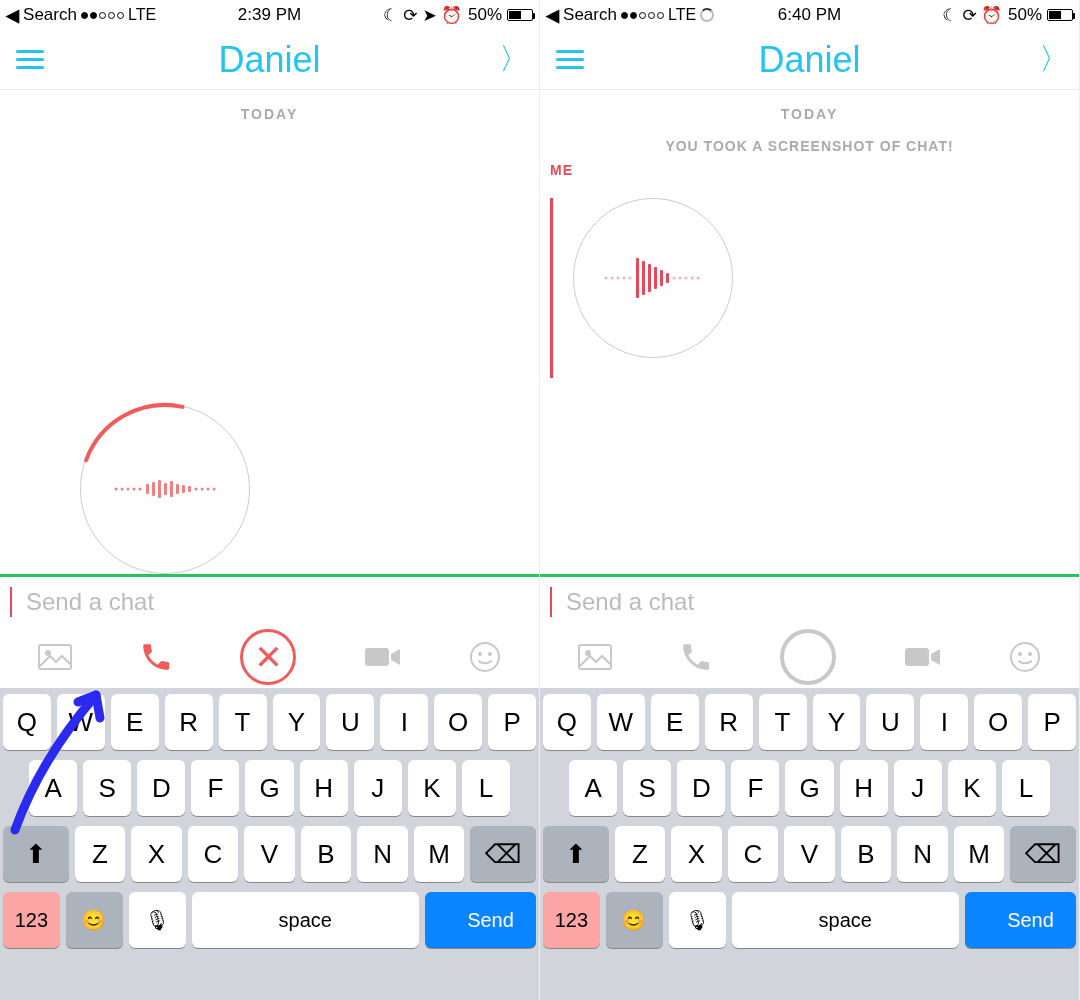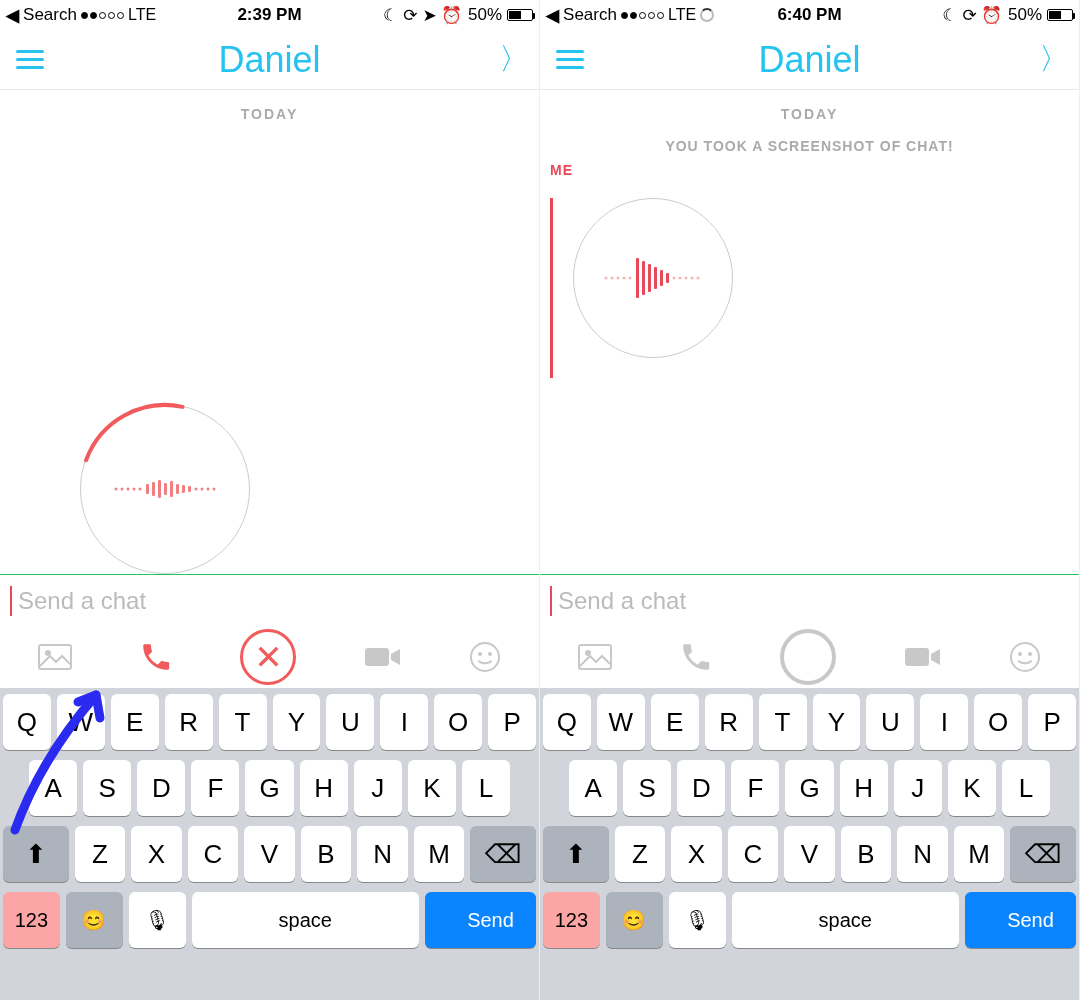--- a/index.html
+++ b/index.html
@@ -23,21 +23,21 @@
   
   .statusbar {
     height: 30px;
     display: flex;
     align-items: center;
     padding: 0 6px;
     font-size: 17px;
     color: #000;
   }
   .sb-left { display:flex; align-items:center; gap:4px; flex:1;}
-  .sb-center { flex:1; text-align:center; font-weight:700;}
+  .sb-center { flex:1; text-align:center; font-weight:400;}
   .sb-right { flex:1; display:flex; align-items:center; justify-content:flex-end; gap:5px;}
   .sig-dots { display:flex; gap:2px; align-items:center;}
   .dot { width:7px; height:7px; border-radius:50%; border:1px solid #000;}
   .dot.fill { background:#000;}
   .battery { width:26px; height:12px; border:1px solid #000; border-radius:2px; position:relative;}
   .battery::after{content:"";position:absolute;right:-3px;top:3px;width:2px;height:6px;background:#000;border-radius:0 1px 1px 0;}
   .battery-fill { position:absolute; left:1px; top:1px; bottom:1px; width:50%; background:#000;}
   .spinner { width:14px;height:14px;border:2px solid #bbb;border-top-color:#333;border-radius:50%;}
   
   .navhead {
@@ -62,22 +62,22 @@
     width:160px; height:160px; border-radius:50%; border:1px solid #ccc;
     display:flex; align-items:center; justify-content:center; background:#fff;
     cursor:pointer;
   }
   .voice-bubble.big { width:170px;height:170px;}
   
   .rec-wrap { position:absolute; bottom:0; left:80px;}
   .rec-arc { position:absolute; top:-2px; left:-2px; width:174px;height:174px;}
   
   .inputrow {
-    height:52px; border-top:1px solid #22c55e; display:flex; align-items:center;
-    padding:0 10px; position:relative;
+    height:52px; border-top:3px solid #22c55e; display:flex; align-items:center;
+    padding:0 10px; position:relative;gap:8px;
   }
   .cursor-bar { width:2px; height:30px; background:#e84857; margin-right:6px;}
   .placeholder { color:#bbb; font-size:24px; flex:1;}
   
   .toolbar { height:62px; display:flex; align-items:center; justify-content:space-around; padding:0 4px;}
   .toolbar .tb { color:#c8c8c8; font-size:30px; cursor:pointer; display:flex; align-items:center; justify-content:center;}
   .toolbar .tb.active { color:#f15b5b;}
   .circle-x { width:56px;height:56px;border:3px solid #f15b5b;border-radius:50%;display:flex;align-items:center;justify-content:center;color:#f15b5b;font-size:34px;}
   .circle-plain { width:56px;height:56px;border:4px solid #c8c8c8;border-radius:50%;}
   

